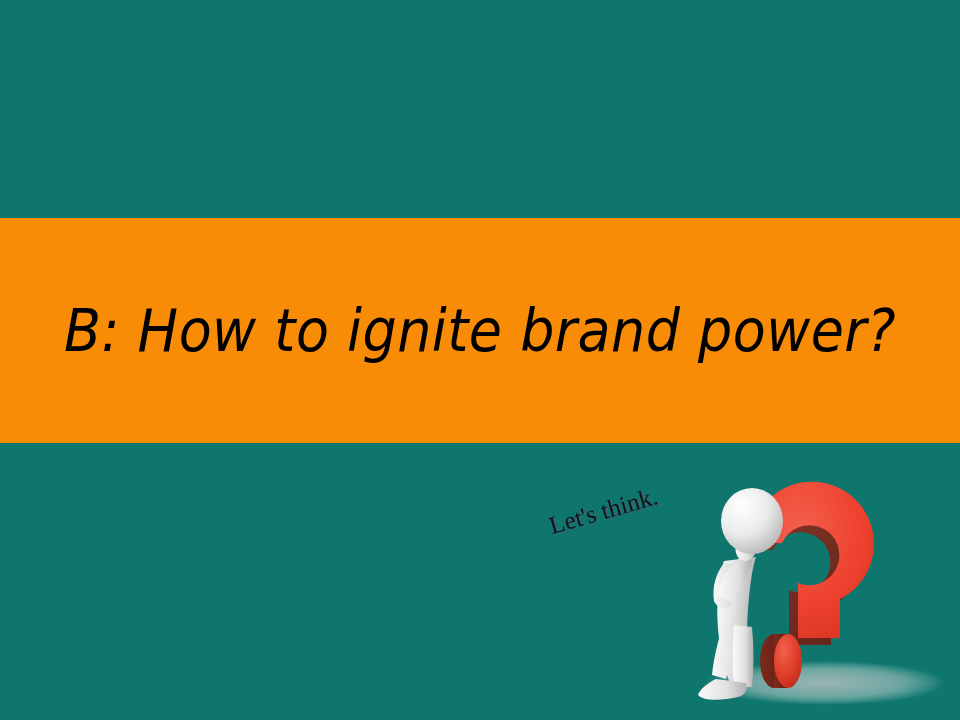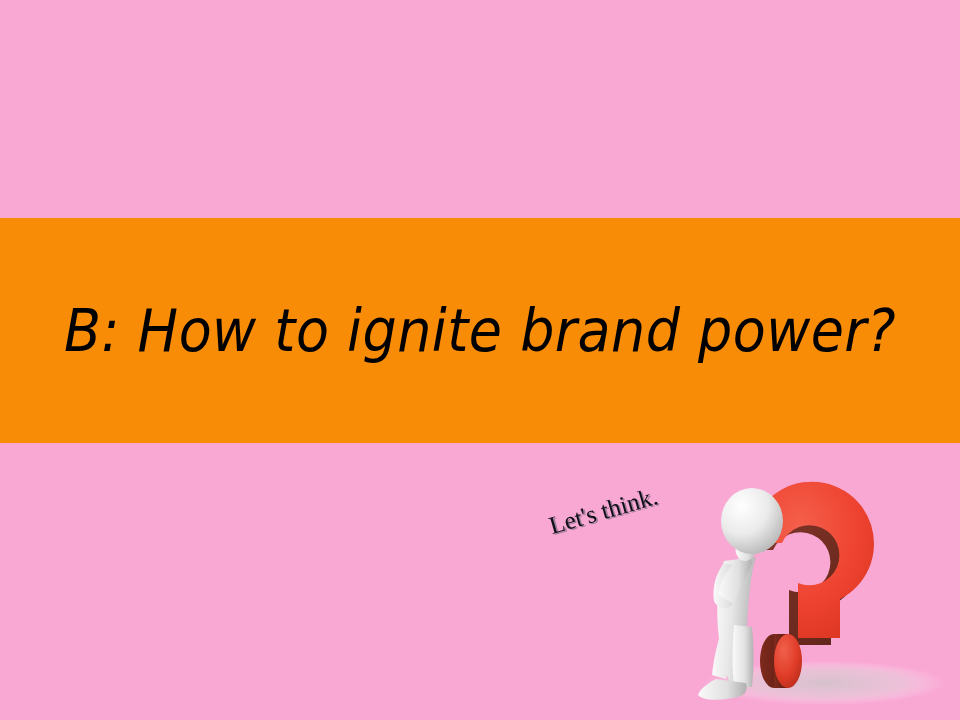--- a/index.html
+++ b/index.html
@@ -11,21 +11,21 @@
     height: 720px;
     background: #ffffff;
     font-family: "Liberation Sans", sans-serif;
     overflow: hidden;
   }
 
   #slide {
     position: relative;
     width: 960px;
     height: 720px;
-    background: #f9a8d4;
+    background: #0f766e;
     overflow: hidden;
   }
 
   
   #title-band {
     position: absolute;
     left: 0;
     top: 218px;
     width: 960px;
     height: 225px;

